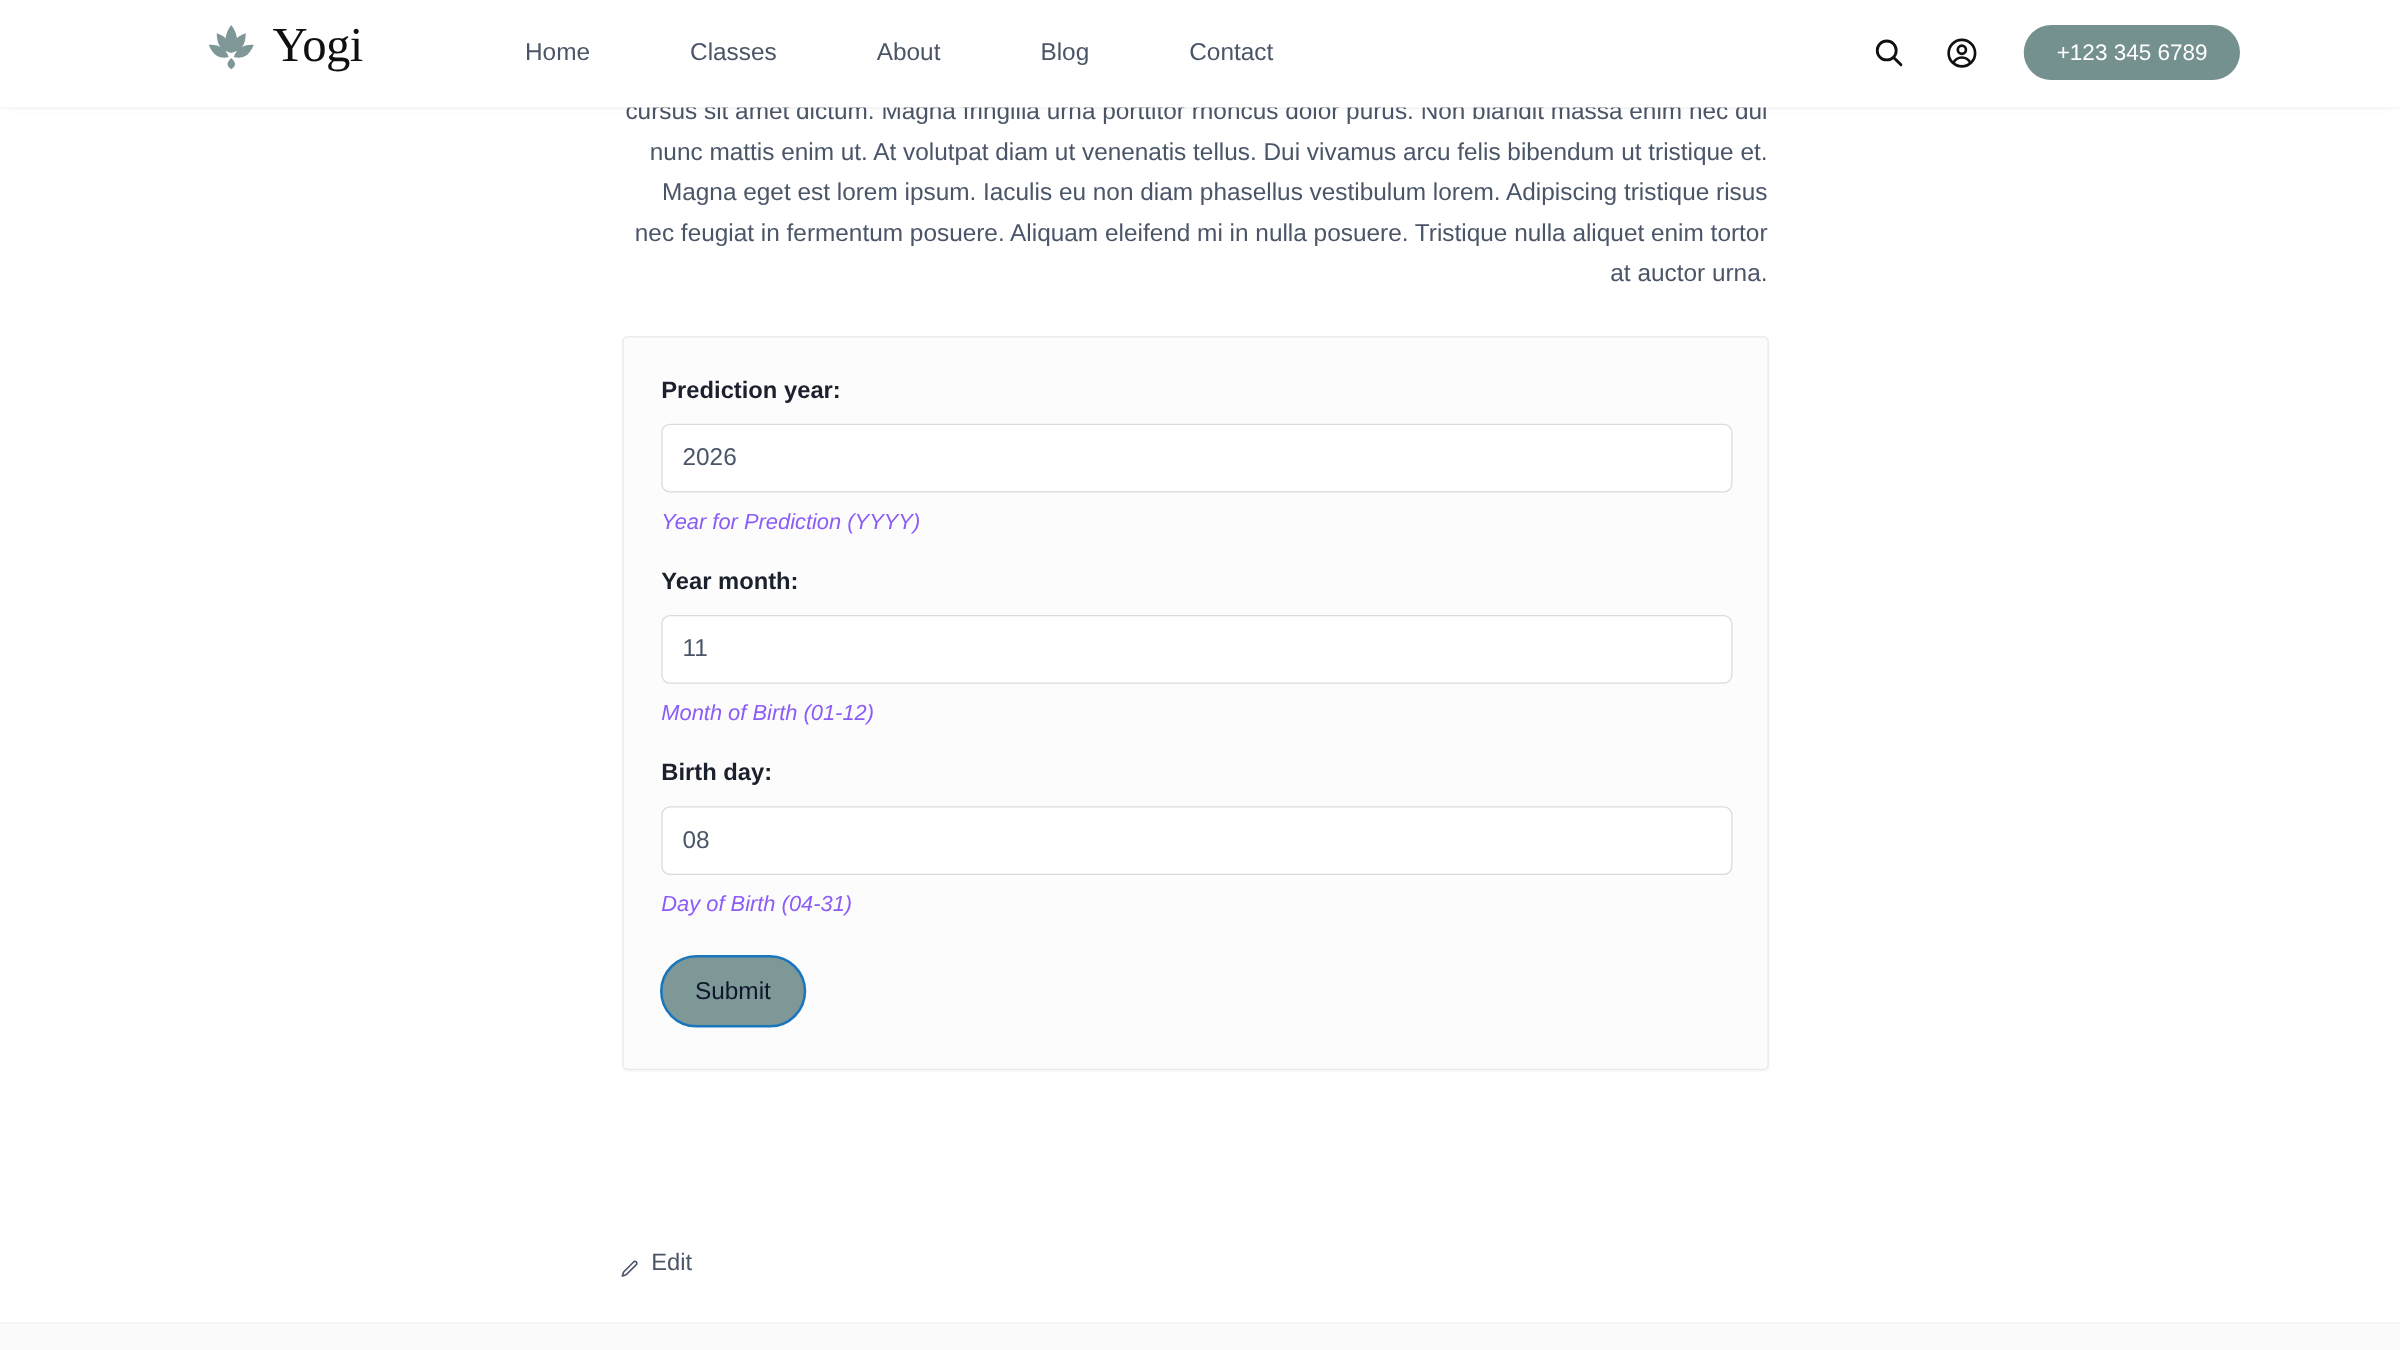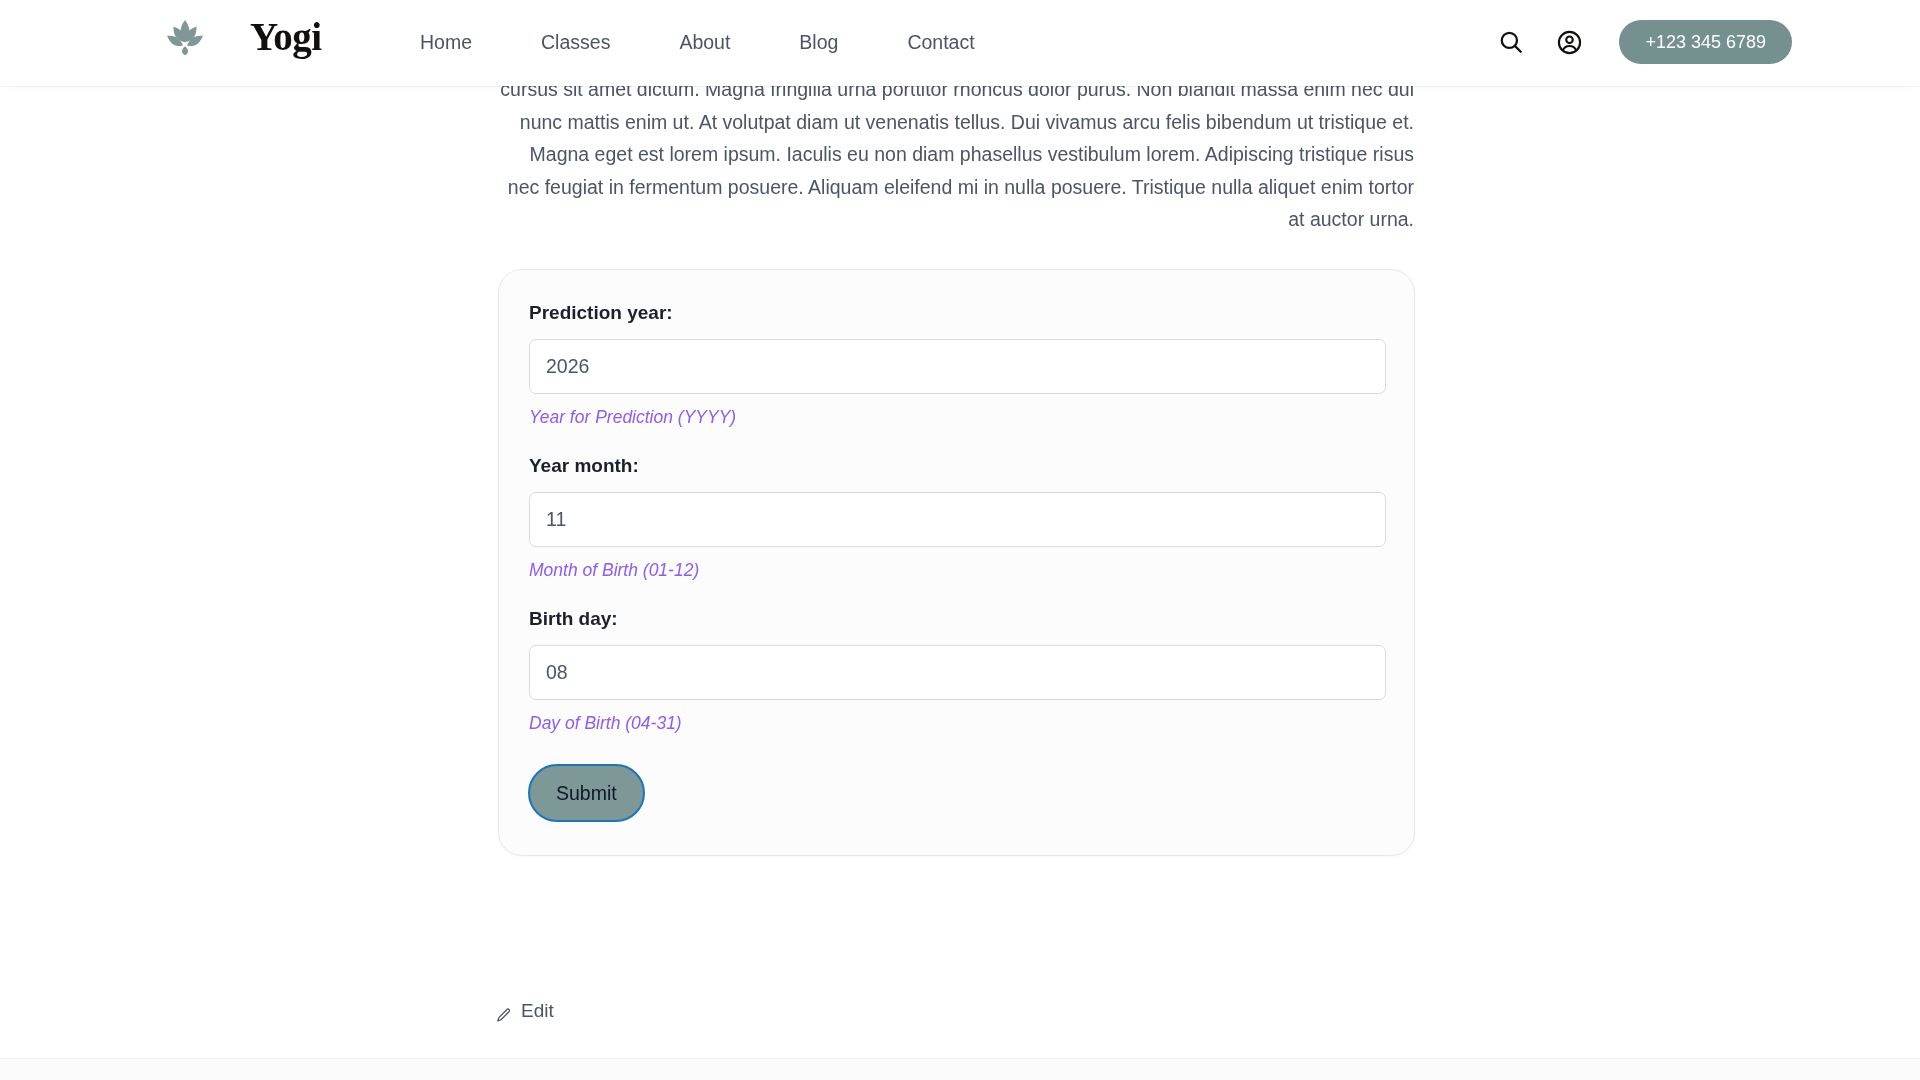--- a/index.html
+++ b/index.html
@@ -43,35 +43,34 @@
     left: 162px;
     top: 14px;
     display: flex;
     align-items: center;
     gap: 10px;
     text-decoration: none;
   }
   .brand-mark { width: 46px; height: 46px; display: block; }
   .brand-name {
     font-family: "Liberation Serif", serif;
-    font-weight: 700;
+    font-weight: 400;
     font-size: 39px;
     letter-spacing: -0.5px;
     color: #12100e;
     line-height: 46px;
-    margin-left: 32px;
   }
 
   .main-nav {
     position: absolute;
     left: 420px;
     top: 28px;
     display: flex;
     align-items: center;
-    gap: 7px;
+    gap: 18px;
   }
   .nav-link {
     font-size: 19.5px;
     color: #4a5568;
     text-decoration: none;
     padding: 0 0;
     margin-right: 62px;
     line-height: 28px;
     white-space: nowrap;
   }
@@ -132,21 +131,21 @@
   }
 
   
   .form-card {
     position: absolute;
     left: 498px;
     top: 183px;
     width: 917px;
     background: #fcfcfc;
     border: 1px solid #e7e8ea;
-    border-radius: 24px;
+    border-radius: 4px;
     padding: 30px 30px 34px 30px;
     box-shadow: 0 1px 2px rgba(16,24,40,0.03);
   }
 
   .field { margin-bottom: 0; }
   .field + .field { margin-top: 24px; }
 
   .field-label {
     display: block;
     font-size: 19px;

